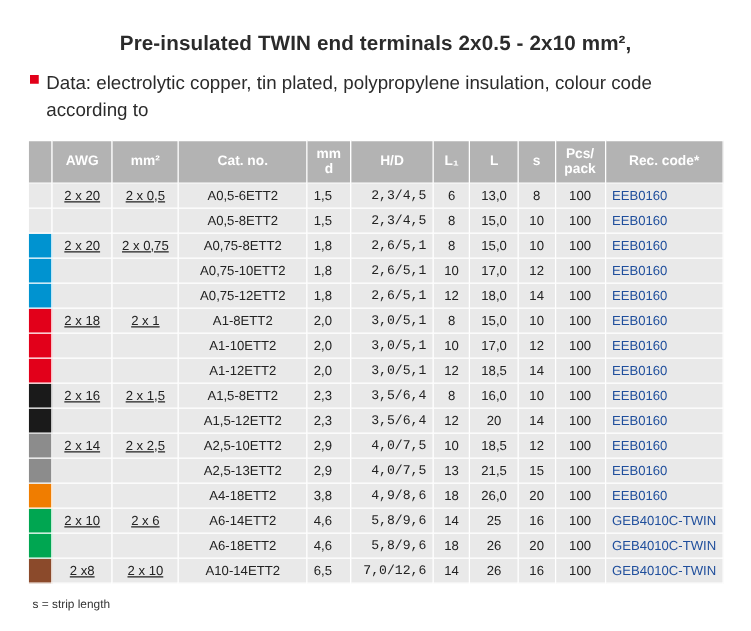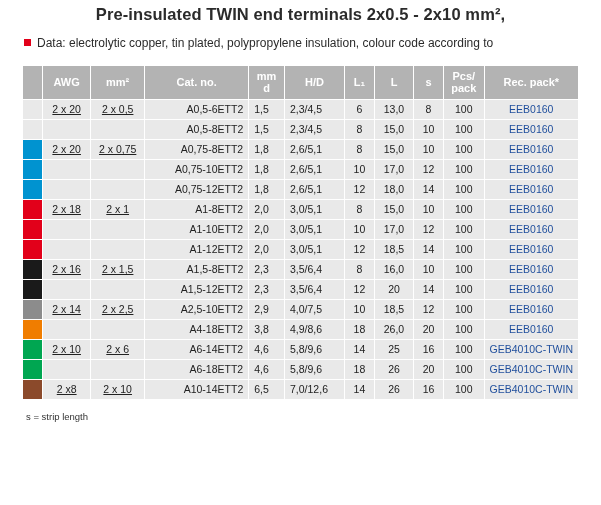--- a/index.html
+++ b/index.html
@@ -11,28 +11,28 @@
     overflow:hidden;
   }
   .page{position:relative;width:601px;height:505px;}
 
   .title{
     text-align:center;
     font-size:16.5px;
     font-weight:bold;
     color:#2b2b2b;
     line-height:1.35;
-    padding:3px 28px 0 28px;
+    padding:24px 28px 0 28px;
     letter-spacing:0.1px;
   }
   .title .line2{display:block;}
 
   .intro{
     margin:10px 24px 0 24px;
-    font-size:12px;
+    font-size:15px;
     line-height:1.45;
     color:#2b2b2b;
     position:relative;
     padding-left:13px;
   }
   .intro .bullet{
     position:absolute;left:0;top:4px;
     width:7px;height:7px;background:#e2001a;display:block;
   }
 
@@ -59,28 +59,28 @@
     background:#e9e9e9;
     border:1px solid #ffffff;
     padding:2px 5px;
     vertical-align:middle;
     height:15px;
     white-space:nowrap;
   }
   td.swatch{width:18px;padding:0;border-left:1px solid #ffffff;}
   td.awg{width:46px;text-align:center;text-decoration:underline;}
   td.mm2{width:48px;text-align:center;text-decoration:underline;}
-  td.cat{width:118px;text-align:right;margin-top:13px;}
+  td.cat{width:118px;text-align:center;margin-top:13px;}
   td.mmd{width:34px;text-align:left;}
-  td.hd{width:60px;text-align:left;}
+  td.hd{width:60px;text-align:right;font-family:Liberation Mono, monospace;}
   td.l1{width:26px;text-align:center;}
   td.len{width:36px;text-align:center;}
   td.s{width:26px;text-align:center;}
   td.pack{width:38px;text-align:center;}
-  td.tool{text-align:center;margin-top:33px;}
+  td.tool{text-align:left;margin-top:33px;}
   .tool-txt{color:#1f4e9c;}
 
   .notes{
     margin:10px 26px 0 26px;
     font-size:9.5px;
     line-height:1.5;
     color:#333;
   }
   .notes div{margin-bottom:1px;}
 
@@ -114,21 +114,21 @@
           <span>d</span>
         </th>
         <th>H/D</th>
         <th>L₁</th>
         <th>L</th>
         <th>s</th>
         <th class="hdr-pack">
           <span>Pcs/</span><br>
           <span>pack</span>
         </th>
-        <th>Rec. pack*</th>
+        <th>Rec. code*</th>
       </tr>
     </thead>
     <tbody>
         <tr>
           <td class="swatch" style="background: rgb(233, 233, 233);"></td>
           <td class="awg">2 x 20</td>
           <td class="mm2">2 x 0,5</td>
           <td class="cat">A0,5-6ETT2</td>
           <td class="mmd">1,5</td>
           <td class="hd">2,3/4,5</td>
@@ -262,20 +262,33 @@
           <td class="cat">A2,5-10ETT2</td>
           <td class="mmd">2,9</td>
           <td class="hd">4,0/7,5</td>
           <td class="l1">10</td>
           <td class="len">18,5</td>
           <td class="s">12</td>
           <td class="pack">100</td>
           <td class="tool tool-txt">EEB0160</td>
         </tr>
         <tr>
+          <td class="swatch" style="background: rgb(140, 140, 140);"></td>
+          <td class="awg"></td>
+          <td class="mm2"></td>
+          <td class="cat">A2,5-13ETT2</td>
+          <td class="mmd">2,9</td>
+          <td class="hd">4,0/7,5</td>
+          <td class="l1">13</td>
+          <td class="len">21,5</td>
+          <td class="s">15</td>
+          <td class="pack">100</td>
+          <td class="tool tool-txt">EEB0160</td>
+        </tr>
+        <tr>
           <td class="swatch" style="background: rgb(240, 125, 0);"></td>
           <td class="awg"></td>
           <td class="mm2"></td>
           <td class="cat">A4-18ETT2</td>
           <td class="mmd">3,8</td>
           <td class="hd">4,9/8,6</td>
           <td class="l1">18</td>
           <td class="len">26,0</td>
           <td class="s">20</td>
           <td class="pack">100</td>

